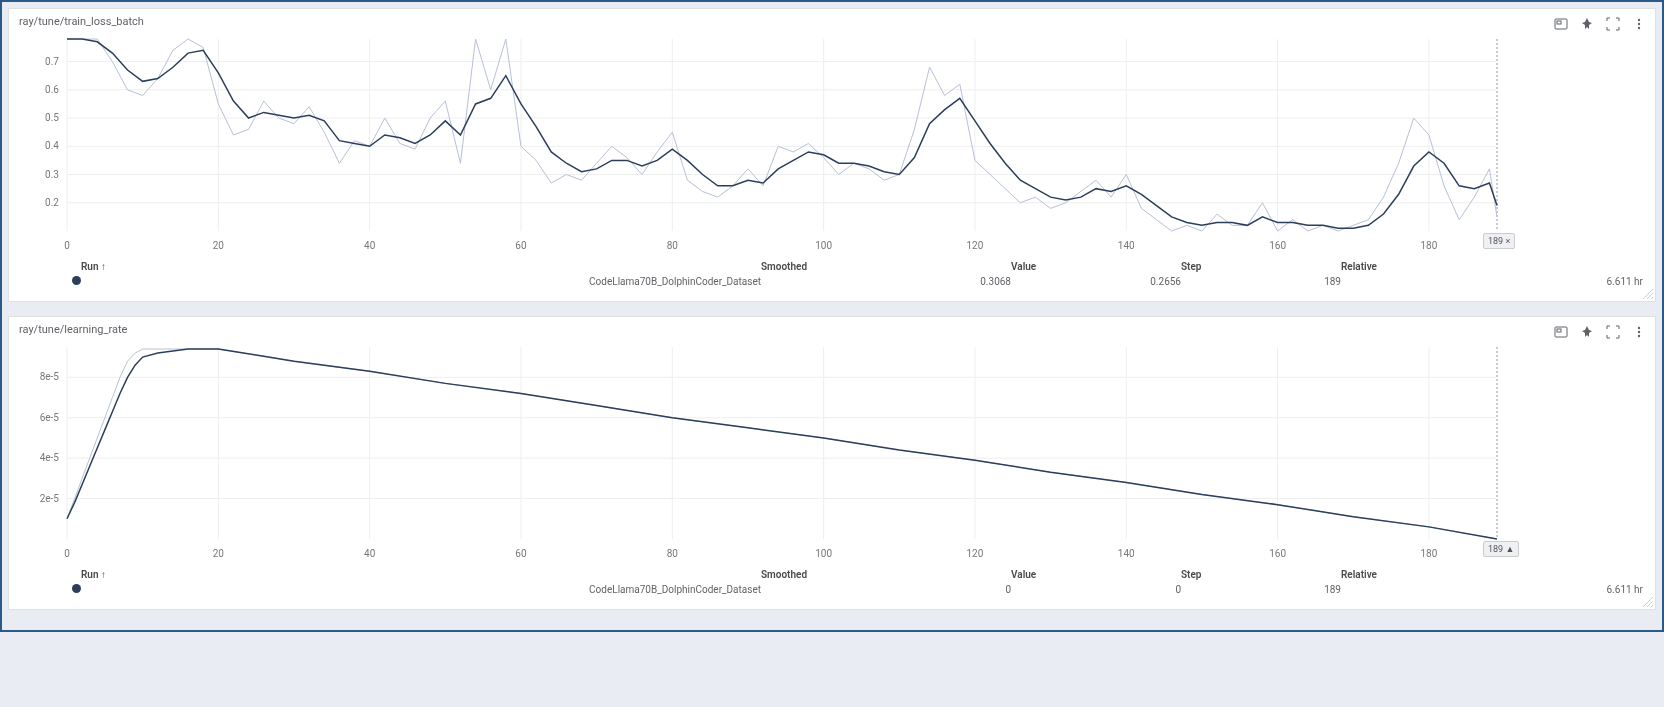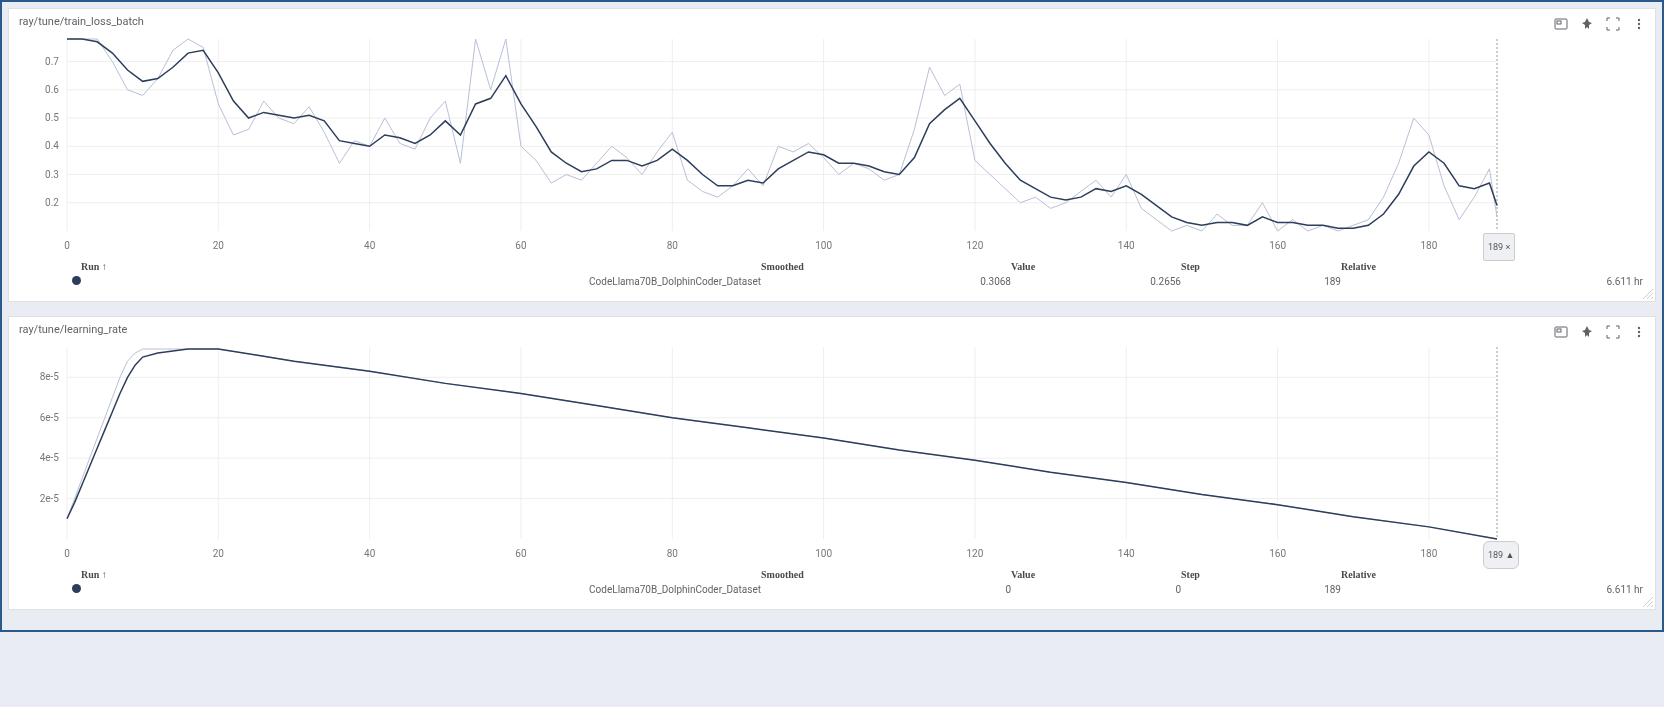--- a/index.html
+++ b/index.html
@@ -39,32 +39,32 @@
   .grid-line { stroke: #eee; stroke-width: 1; }
   .step-line { stroke: #999; stroke-width: 1; stroke-dasharray: 2 2; }
   .raw-line { stroke: #b8c0d8; stroke-width: 1; fill: none; }
   .smooth-line { stroke: #2c3e5c; stroke-width: 1.5; fill: none; }
   .step-badge {
     position: absolute;
     background: #eef0f4;
     border: 1px solid #ccc;
     font-size: 9px;
     color: #555;
-    padding: 8px 4px;
+    padding: 2px 4px;
     border-radius: 2px;
     display: flex; align-items: center; gap: 2px;
   }
   .legend {
     display: grid;
     grid-template-columns: 60px 680px 250px 170px 160px 1fr;
     padding: 6px 12px 14px 12px;
     font-size: 10px;
     color: #5f6368;
   }
-  .legend .hdr { font-weight: 600; color: #4a4a4a; margin-bottom: 4px; font-family: Liberation Serif, serif; }
+  .legend .hdr { font-weight: 600; color: #4a4a4a; margin-bottom: 4px; }
   .legend .row { color: #606367; text-align: right; }
   .dot {
     width: 9px; height: 9px; border-radius: 50%; background: #2c3e5c;
     display: inline-block;
   }
   .resize-handle {
     position: absolute;
     right: 2px; bottom: 2px;
     width: 10px; height: 10px;
     opacity: 0.4;
@@ -219,21 +219,21 @@
         <line class="grid-line" x1="1109.2592592592591" x2="1109.2592592592591" y1="4" y2="196"></line>
         <text class="axis-tick" x="1109.2592592592591" y="214" text-anchor="middle">140</text>
         <line class="grid-line" x1="1260.5820105820105" x2="1260.5820105820105" y1="4" y2="196"></line>
         <text class="axis-tick" x="1260.5820105820105" y="214" text-anchor="middle">160</text>
         <line class="grid-line" x1="1411.904761904762" x2="1411.904761904762" y1="4" y2="196"></line>
         <text class="axis-tick" x="1411.904761904762" y="214" text-anchor="middle">180</text>
         <line class="step-line" x1="1480" x2="1480" y1="4" y2="196"></line>
         <path class="raw-line" d="M50 175.78947368421052 L57.56613756613756 155.57894736842104 L65.13227513227513 135.3684210526316 L72.6984126984127 115.1578947368421 L80.26455026455027 94.94736842105263 L87.83068783068782 74.73684210526316 L95.39682539682539 54.5263157894737 L102.96296296296296 34.31578947368419 L110.52910052910053 18.147368421052647 L118.09523809523809 10.063157894736861 L125.66137566137566 6.021052631578982 L140.79365079365078 6.021052631578982 L155.92592592592592 6.021052631578982 L171.05820105820106 6.021052631578982 L186.19047619047618 6.021052631578982 L201.32275132275132 6.021052631578982 L239.15343915343914 12.084210526315786 L276.984126984127 18.147368421052647 L352.64550264550263 28.252631578947387 L428.3068783068783 40.37894736842105 L503.9682539682539 50.48421052631579 L579.6296296296296 62.61052631578946 L655.2910052910053 74.73684210526316 L730.952380952381 84.84210526315789 L806.6137566137565 94.94736842105263 L882.2751322751323 107.07368421052632 L957.9365079365078 117.17894736842106 L1033.5978835978835 129.30526315789473 L1109.2592592592591 139.41052631578947 L1184.920634920635 151.53684210526316 L1260.5820105820105 161.6421052631579 L1336.243386243386 173.7684210526316 L1411.904761904762 183.8736842105263 L1480 196 "></path>
         <path class="smooth-line" d="M50 175.78947368421052 L57.56613756613756 159.62105263157895 L65.13227513227513 141.43157894736842 L72.6984126984127 123.2421052631579 L80.26455026455027 105.05263157894737 L87.83068783068782 86.86315789473684 L95.39682539682539 68.67368421052632 L102.96296296296296 50.48421052631579 L110.52910052910053 34.31578947368419 L118.09523809523809 22.189473684210526 L125.66137566137566 14.10526315789474 L140.79365079365078 10.063157894736861 L155.92592592592592 8.042105263157907 L171.05820105820106 6.021052631578982 L186.19047619047618 6.021052631578982 L201.32275132275132 6.021052631578982 L239.15343915343914 12.084210526315786 L276.984126984127 18.147368421052647 L352.64550264550263 28.252631578947387 L428.3068783068783 40.37894736842105 L503.9682539682539 50.48421052631579 L579.6296296296296 62.61052631578946 L655.2910052910053 74.73684210526316 L730.952380952381 84.84210526315789 L806.6137566137565 94.94736842105263 L882.2751322751323 107.07368421052632 L957.9365079365078 117.17894736842106 L1033.5978835978835 129.30526315789473 L1109.2592592592591 139.41052631578947 L1184.920634920635 151.53684210526316 L1260.5820105820105 161.6421052631579 L1336.243386243386 173.7684210526316 L1411.904761904762 183.8736842105263 L1480 196 "></path>
       </svg>
-    <div class="step-badge" id="badge1" style="left: 1466px; top: 198px; border-radius: 6px;">
+    <div class="step-badge" id="badge1" style="left: 1466px; top: 198px;">
       <span>189 ▲</span>
     </div>
   </div>
   <div class="legend">
     <div></div>
     <div class="hdr">Run ↑</div>
     <div class="hdr">Smoothed</div>
     <div class="hdr">Value</div>
     <div class="hdr">Step</div>
     <div class="hdr">Relative</div>

